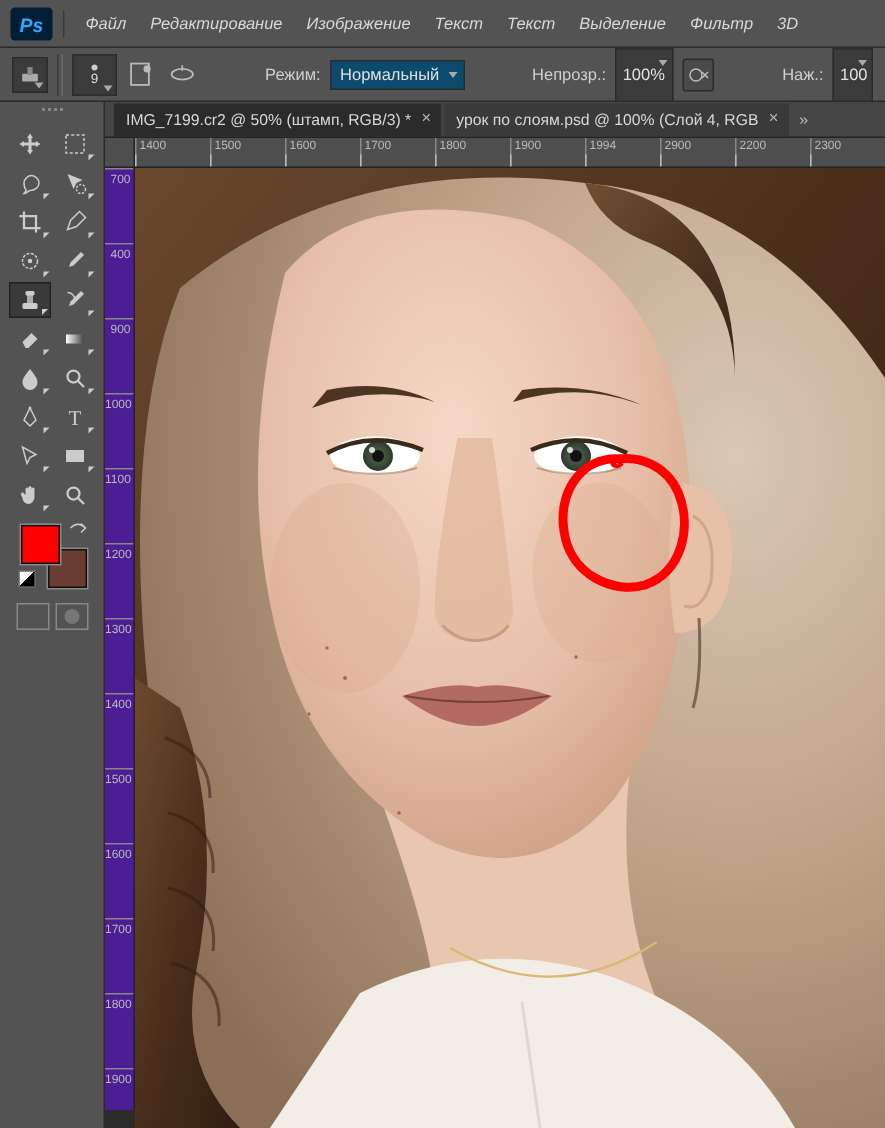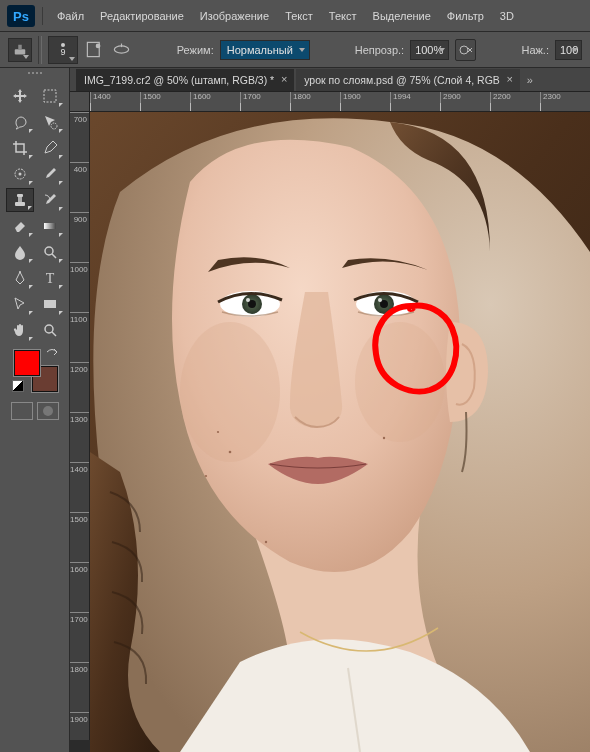--- a/index.html
+++ b/index.html
@@ -16,20 +16,21 @@
 
   
   .menubar {
     height: 32px;
     background: #535353;
     border-bottom: 1px solid #2a2a2a;
     display: flex;
     align-items: center;
     padding-left: 6px;
     gap: 4px;
+    font-style: italic;
   }
   .ps-logo {
     width: 30px; height: 24px;
     display: flex; align-items: center; justify-content: center;
   }
   .ps-logo svg { width: 100%; height: 100%; }
   .menu-item {
     padding: 2px 8px;
     color: #d8d8d8;
     cursor: default;
@@ -107,21 +108,21 @@
   .dropdown::after {
     content: "";
     position: absolute; right: 4px; top: 7px;
     border-left: 3px solid transparent;
     border-right: 3px solid transparent;
     border-top: 4px solid #aaa;
   }
   .num-input {
     background: #3b3b3b;
     border: 1px solid #2b2b2b;
-    height: 20px;
+    height: 36px;
     width: 44px;
     color: #e0e0e0;
     padding: 0 4px;
     display: flex; align-items: center;
     position: relative;
   }
   .num-input::after {
     content: "";
     position: absolute; right: 3px; top: 7px;
     border-left: 3px solid transparent;
@@ -285,21 +286,21 @@
     border-left: 1px solid #888;
     padding-left: 2px;
     height: 100%;
   }
   .ruler-h span::after {
     content:""; position:absolute; left:-1px; bottom:0; width:1px; height:8px; background:#bbb;
   }
   .ruler-v {
     position: absolute; left: 0; top: 20px; bottom: 12px;
     width: 20px;
-    background: #404040;
+    background: #4c1d95;
     border-right: 1px solid #222;
     display: flex; flex-direction: column;
     font-size: 8px; color: #bbb;
     overflow: hidden;
   }
   .ruler-v span {
     flex: 0 0 50px;
     position: relative;
     border-top: 1px solid #888;
     padding-top: 2px;
@@ -547,21 +548,21 @@
   </div>
 
   <div class="doc-area">
     <div class="tab-strip" id="tab-strip">
 
     <div class="tab active">
           <span>IMG_7199.cr2 @ 50% (штамп, RGB/3) *</span>
           <div class="tab-close">×</div>
         </div>
         <div class="tab">
-          <span>урок по слоям.psd @ 75% (Слой 4, RGB</span>
+          <span>урок по слоям.psd @ 100% (Слой 4, RGB</span>
           <div class="tab-close">×</div>
         </div>
         <div class="tab-overflow">»</div>
       </div>
 
     <div class="canvas-wrap">
       <div class="ruler-corner"></div>
       <div class="ruler-h" id="ruler-h">
           <span>1400</span>
           <span>1500</span>

